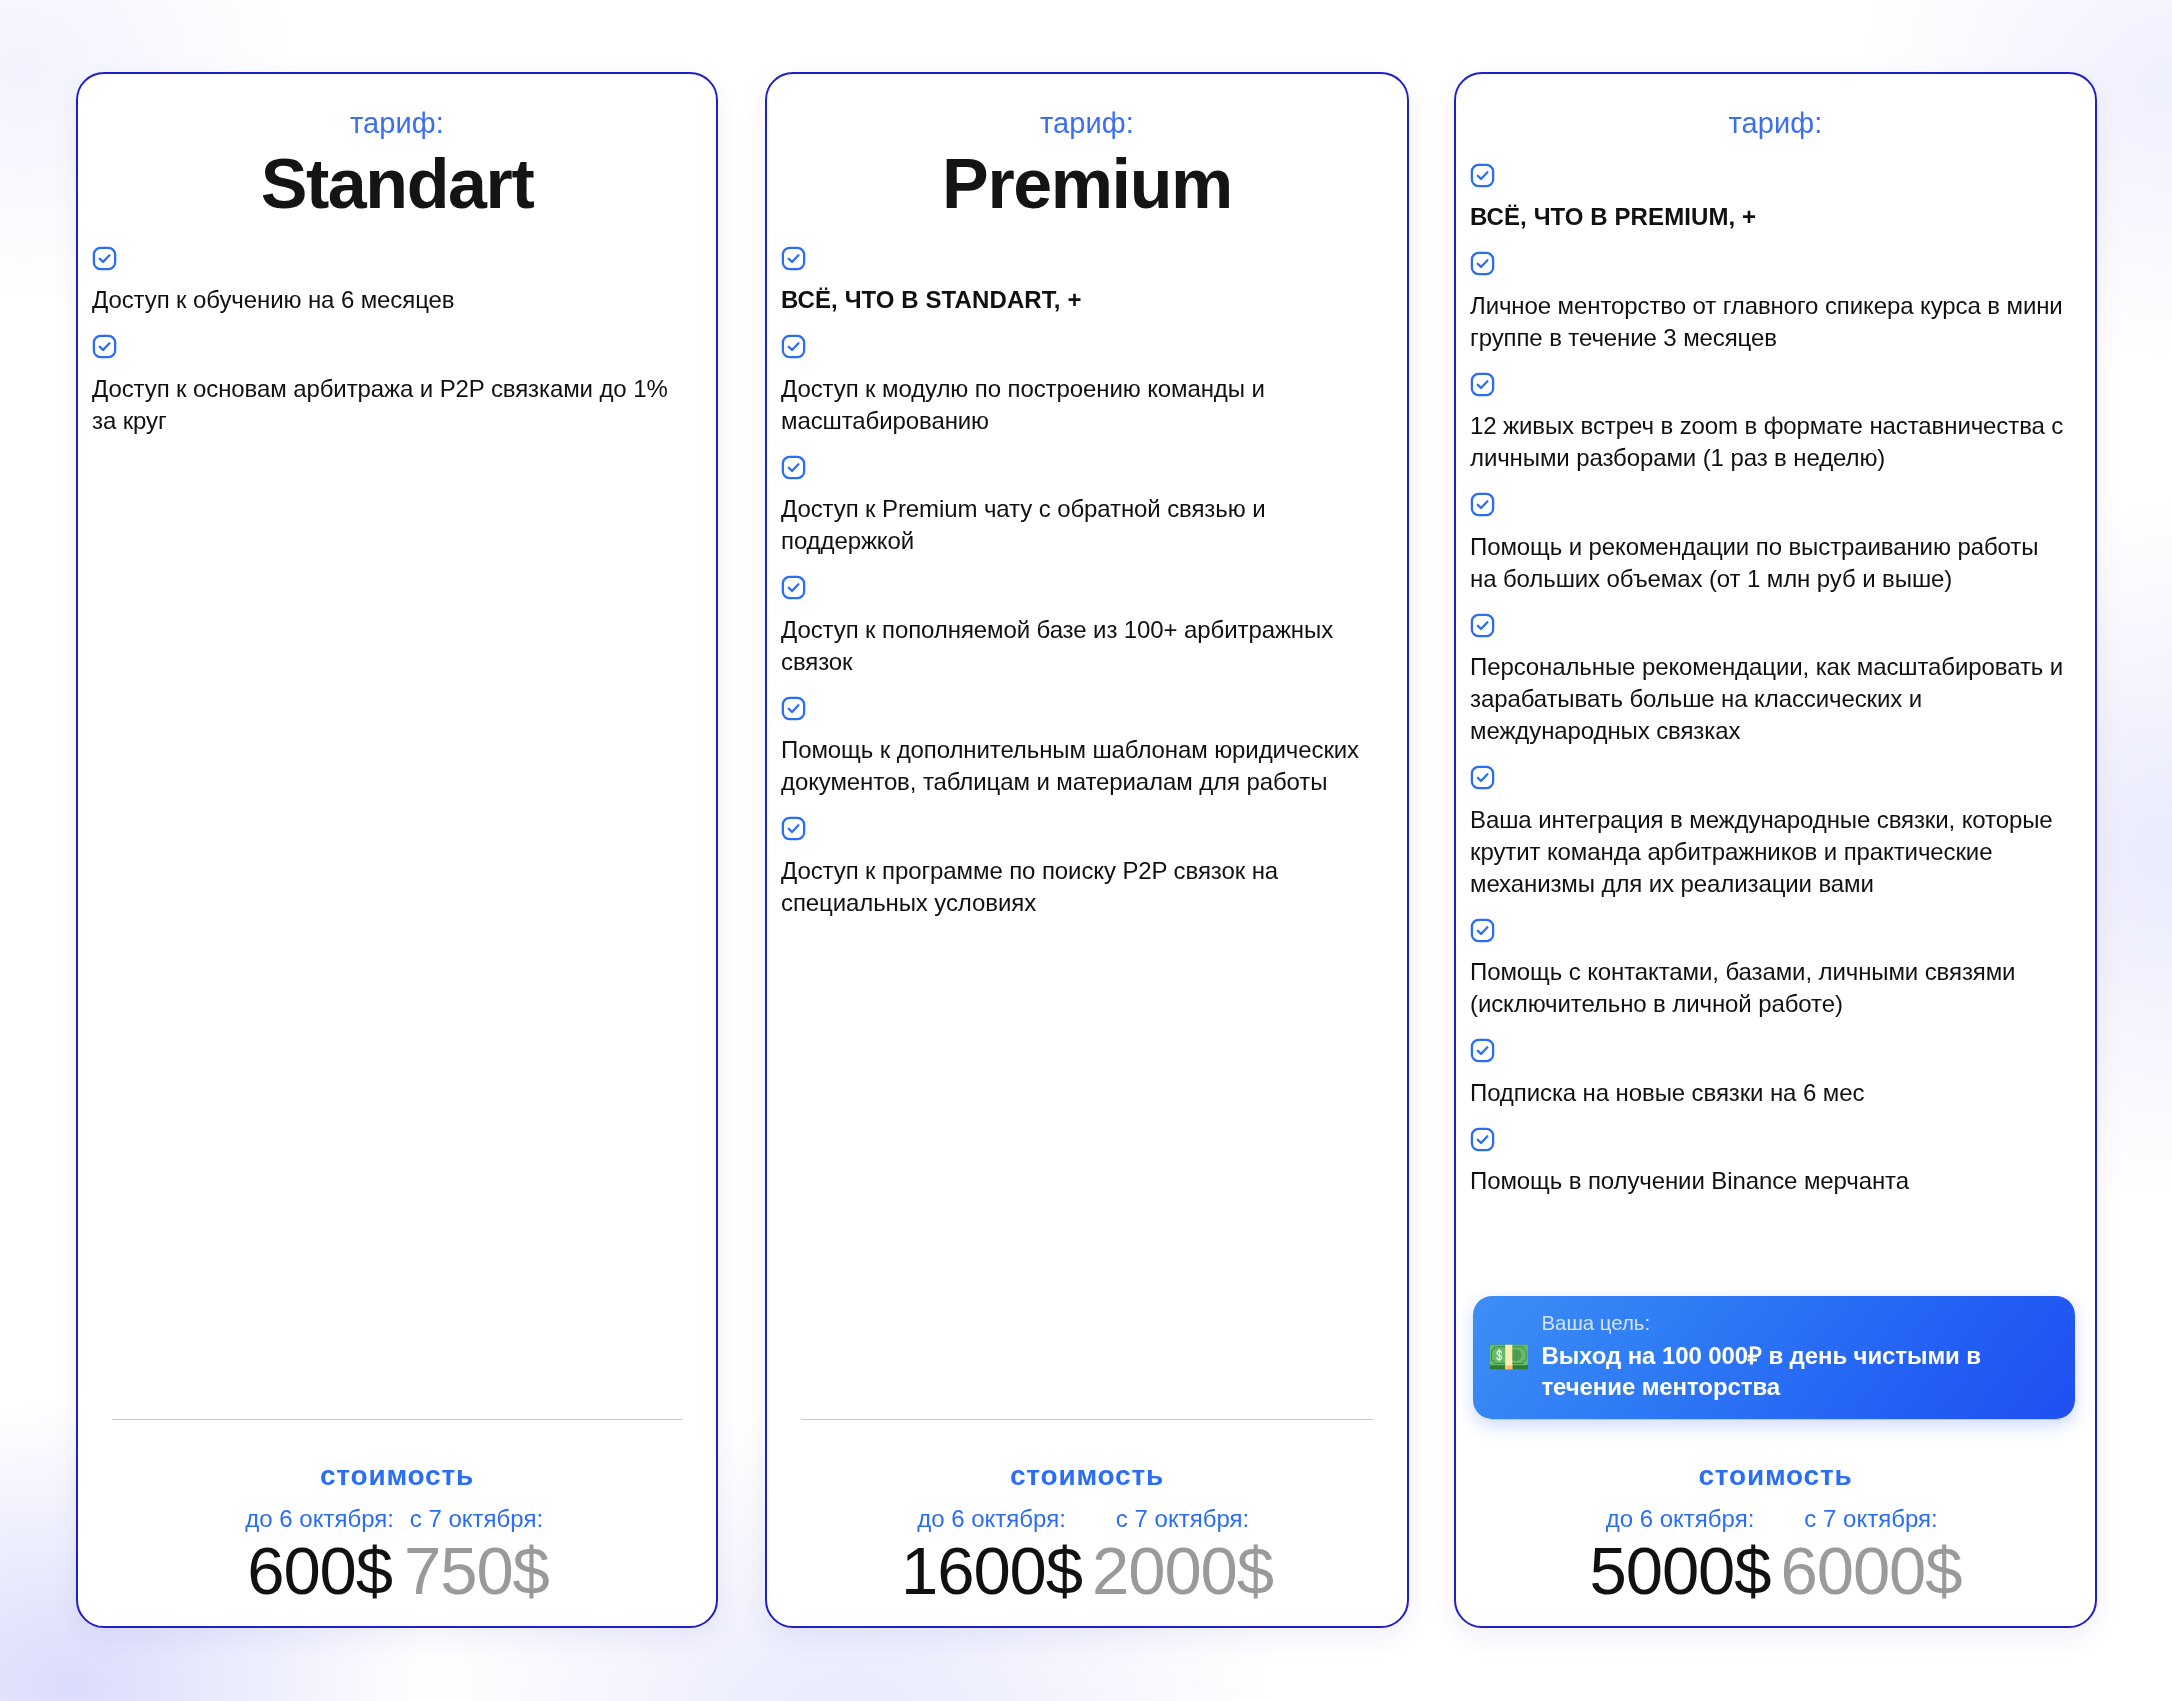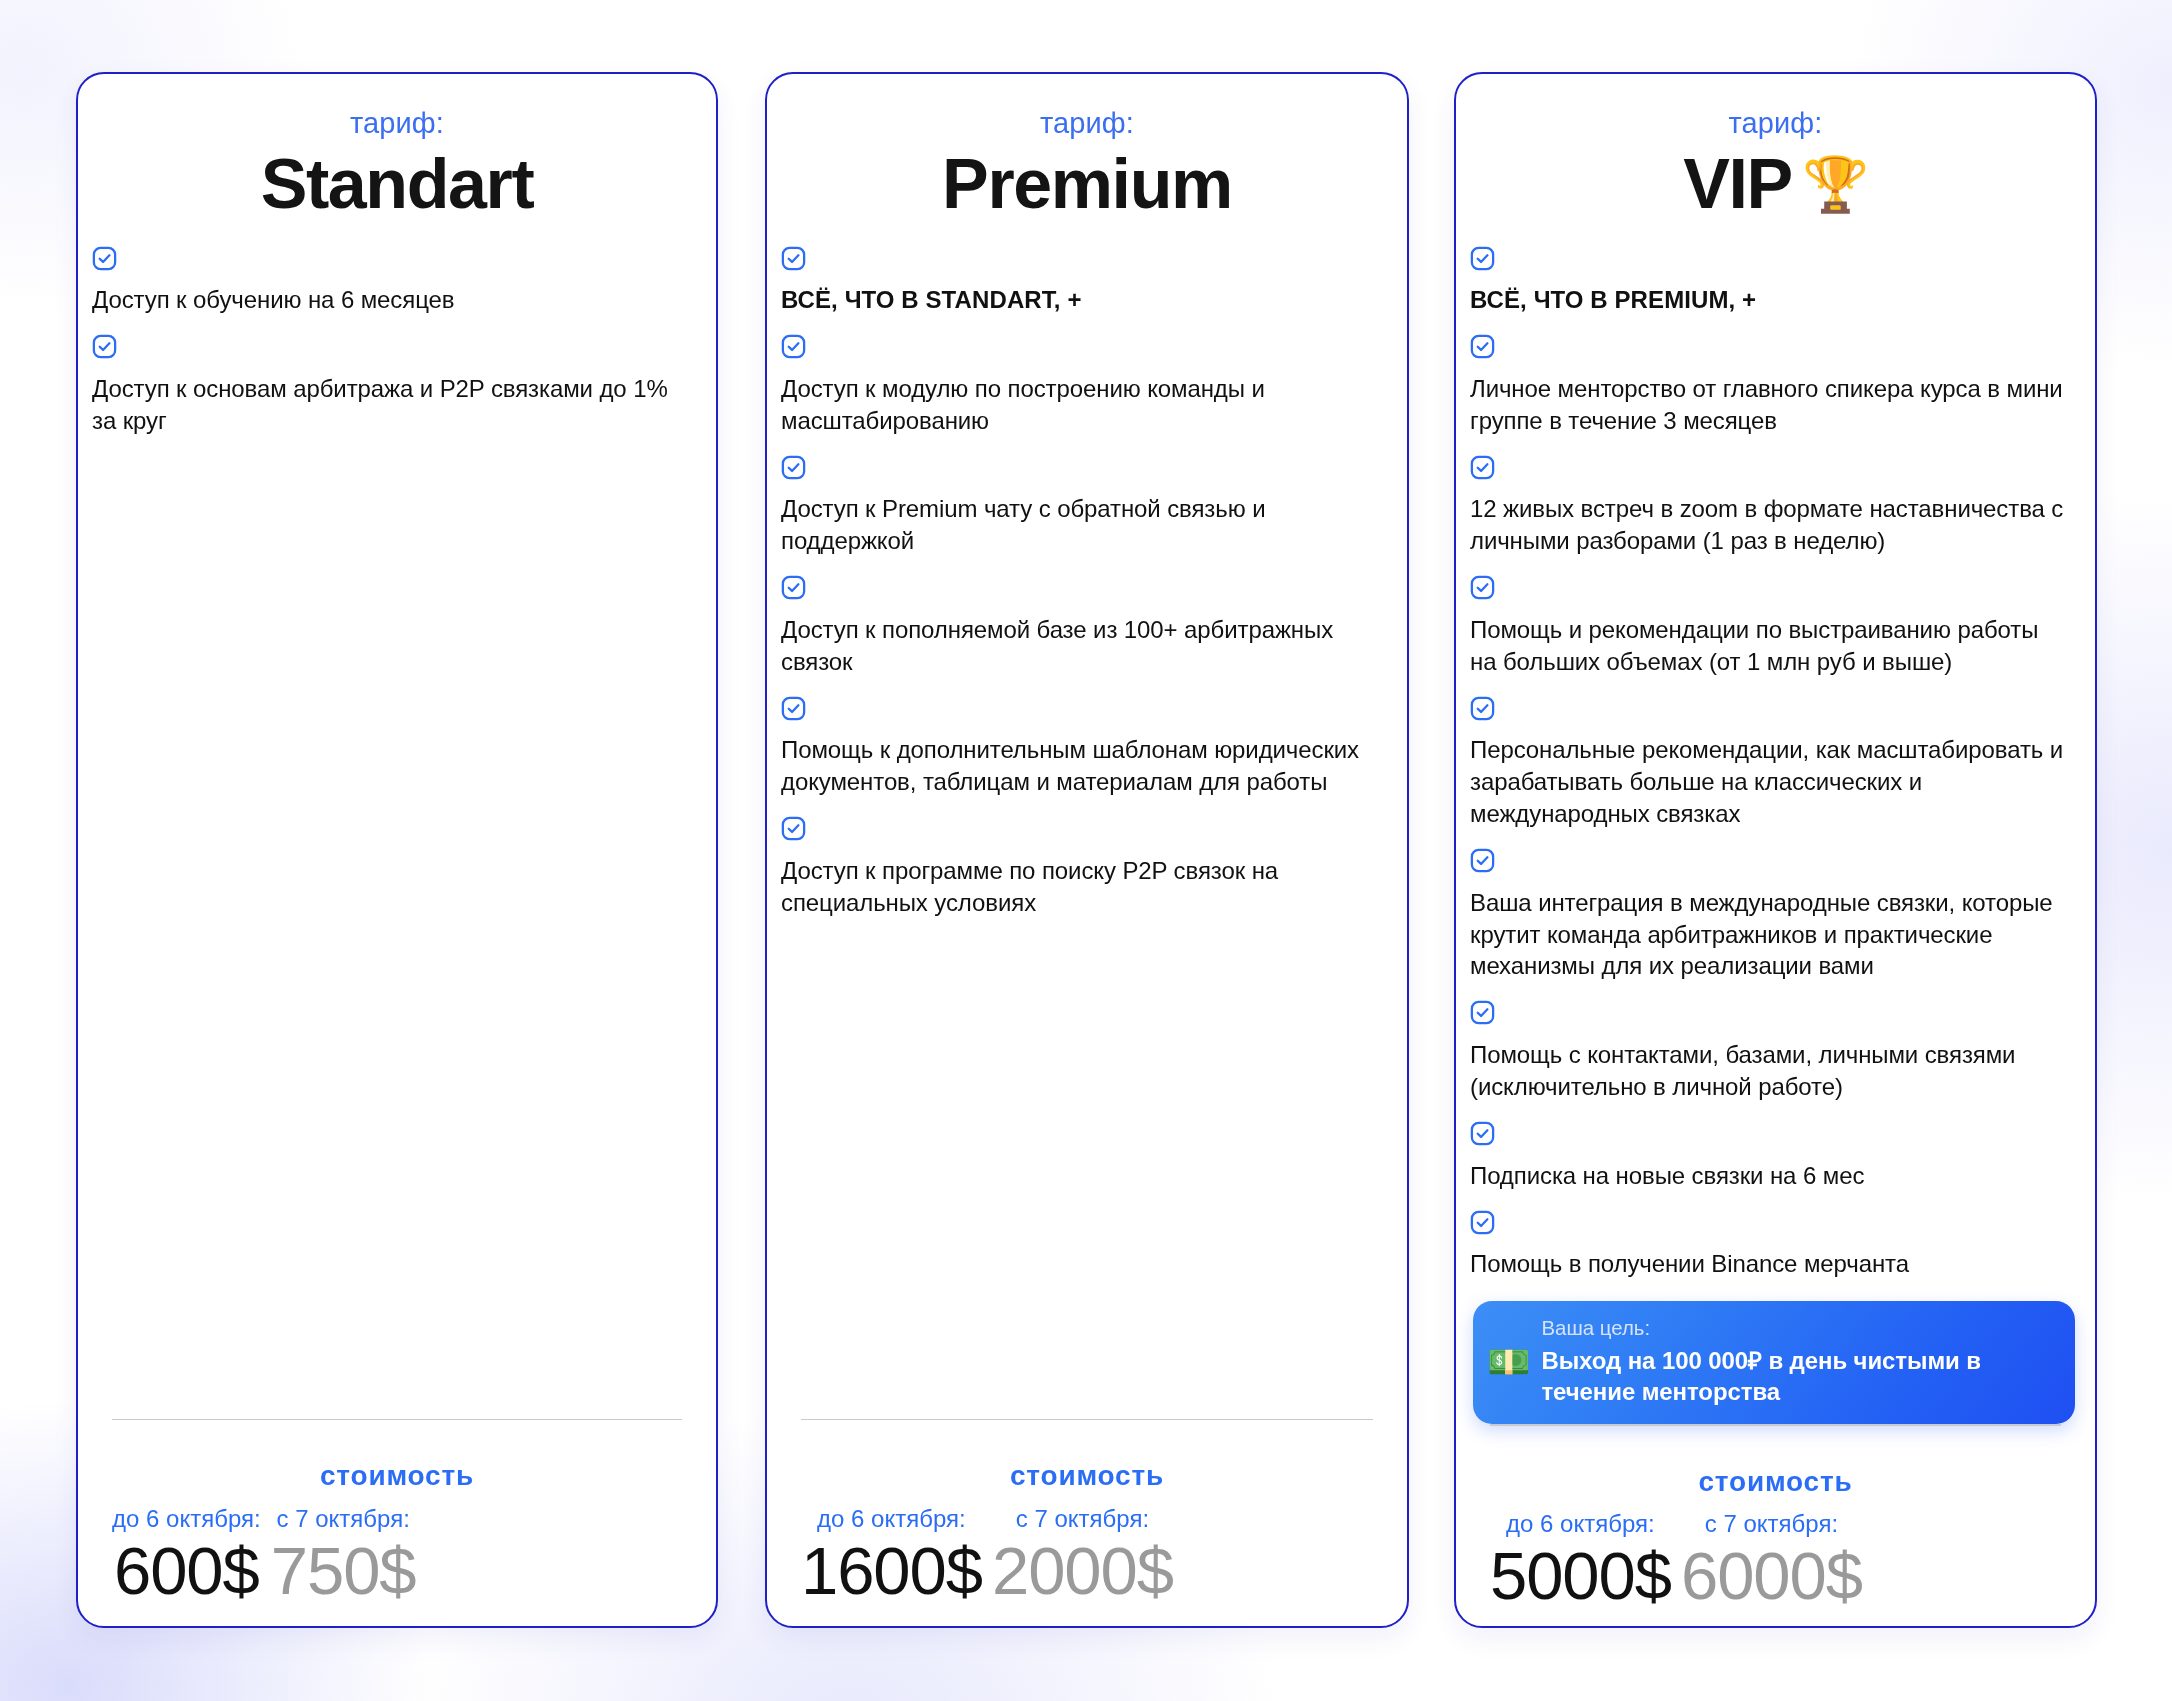--- a/index.html
+++ b/index.html
@@ -152,20 +152,21 @@
   .cost-word {
     text-align: center;
     font-size: 28px;
     font-weight: bold;
     color: #2b6ef5;
     letter-spacing: 0.8px;
     margin-bottom: 12.4px;
   }
   .price-grid {
     display: flex;
+    justify-content: center;
     align-items: flex-end;
     gap: 10.2px;
   }
   .price-col { flex: 0 0 auto; text-align: center; }
   .price-col--old { text-align: center; }
   .price-date {
     font-size: 24px;
     color: #2b6ef5;
     line-height: 1.2;
     margin-bottom: 1.1px;
@@ -309,24 +310,20 @@
           <div class="price-date">с 7 октября:</div>
           <div class="price-value price-value--old">2000$</div>
         </div>
       </div>
     </footer>
   </section>
 
   <section class="card card--vip">
     <header class="card-head">
       <div class="tariff-label">тариф:</div>
-      <div class="tariff-name">
-        <span>VIP</span>
-        <span class="trophy-icon">🏆</span>
-      </div>
     </header>
 
     <ul class="features">
       <li class="feature feature--bold">
         <span class="check-icon">
           <svg viewBox="0 0 24 24" fill="none">
             <rect x="1.8" y="1.8" width="20.4" height="20.4" rx="6.4" stroke="#2b6ef5" stroke-width="2.2"></rect>
             <path d="M7.4 12.2 L10.6 15.3 L16.7 8.9" stroke="#2b6ef5" stroke-width="2.2" stroke-linecap="round" stroke-linejoin="round"></path>
           </svg>
         </span>

